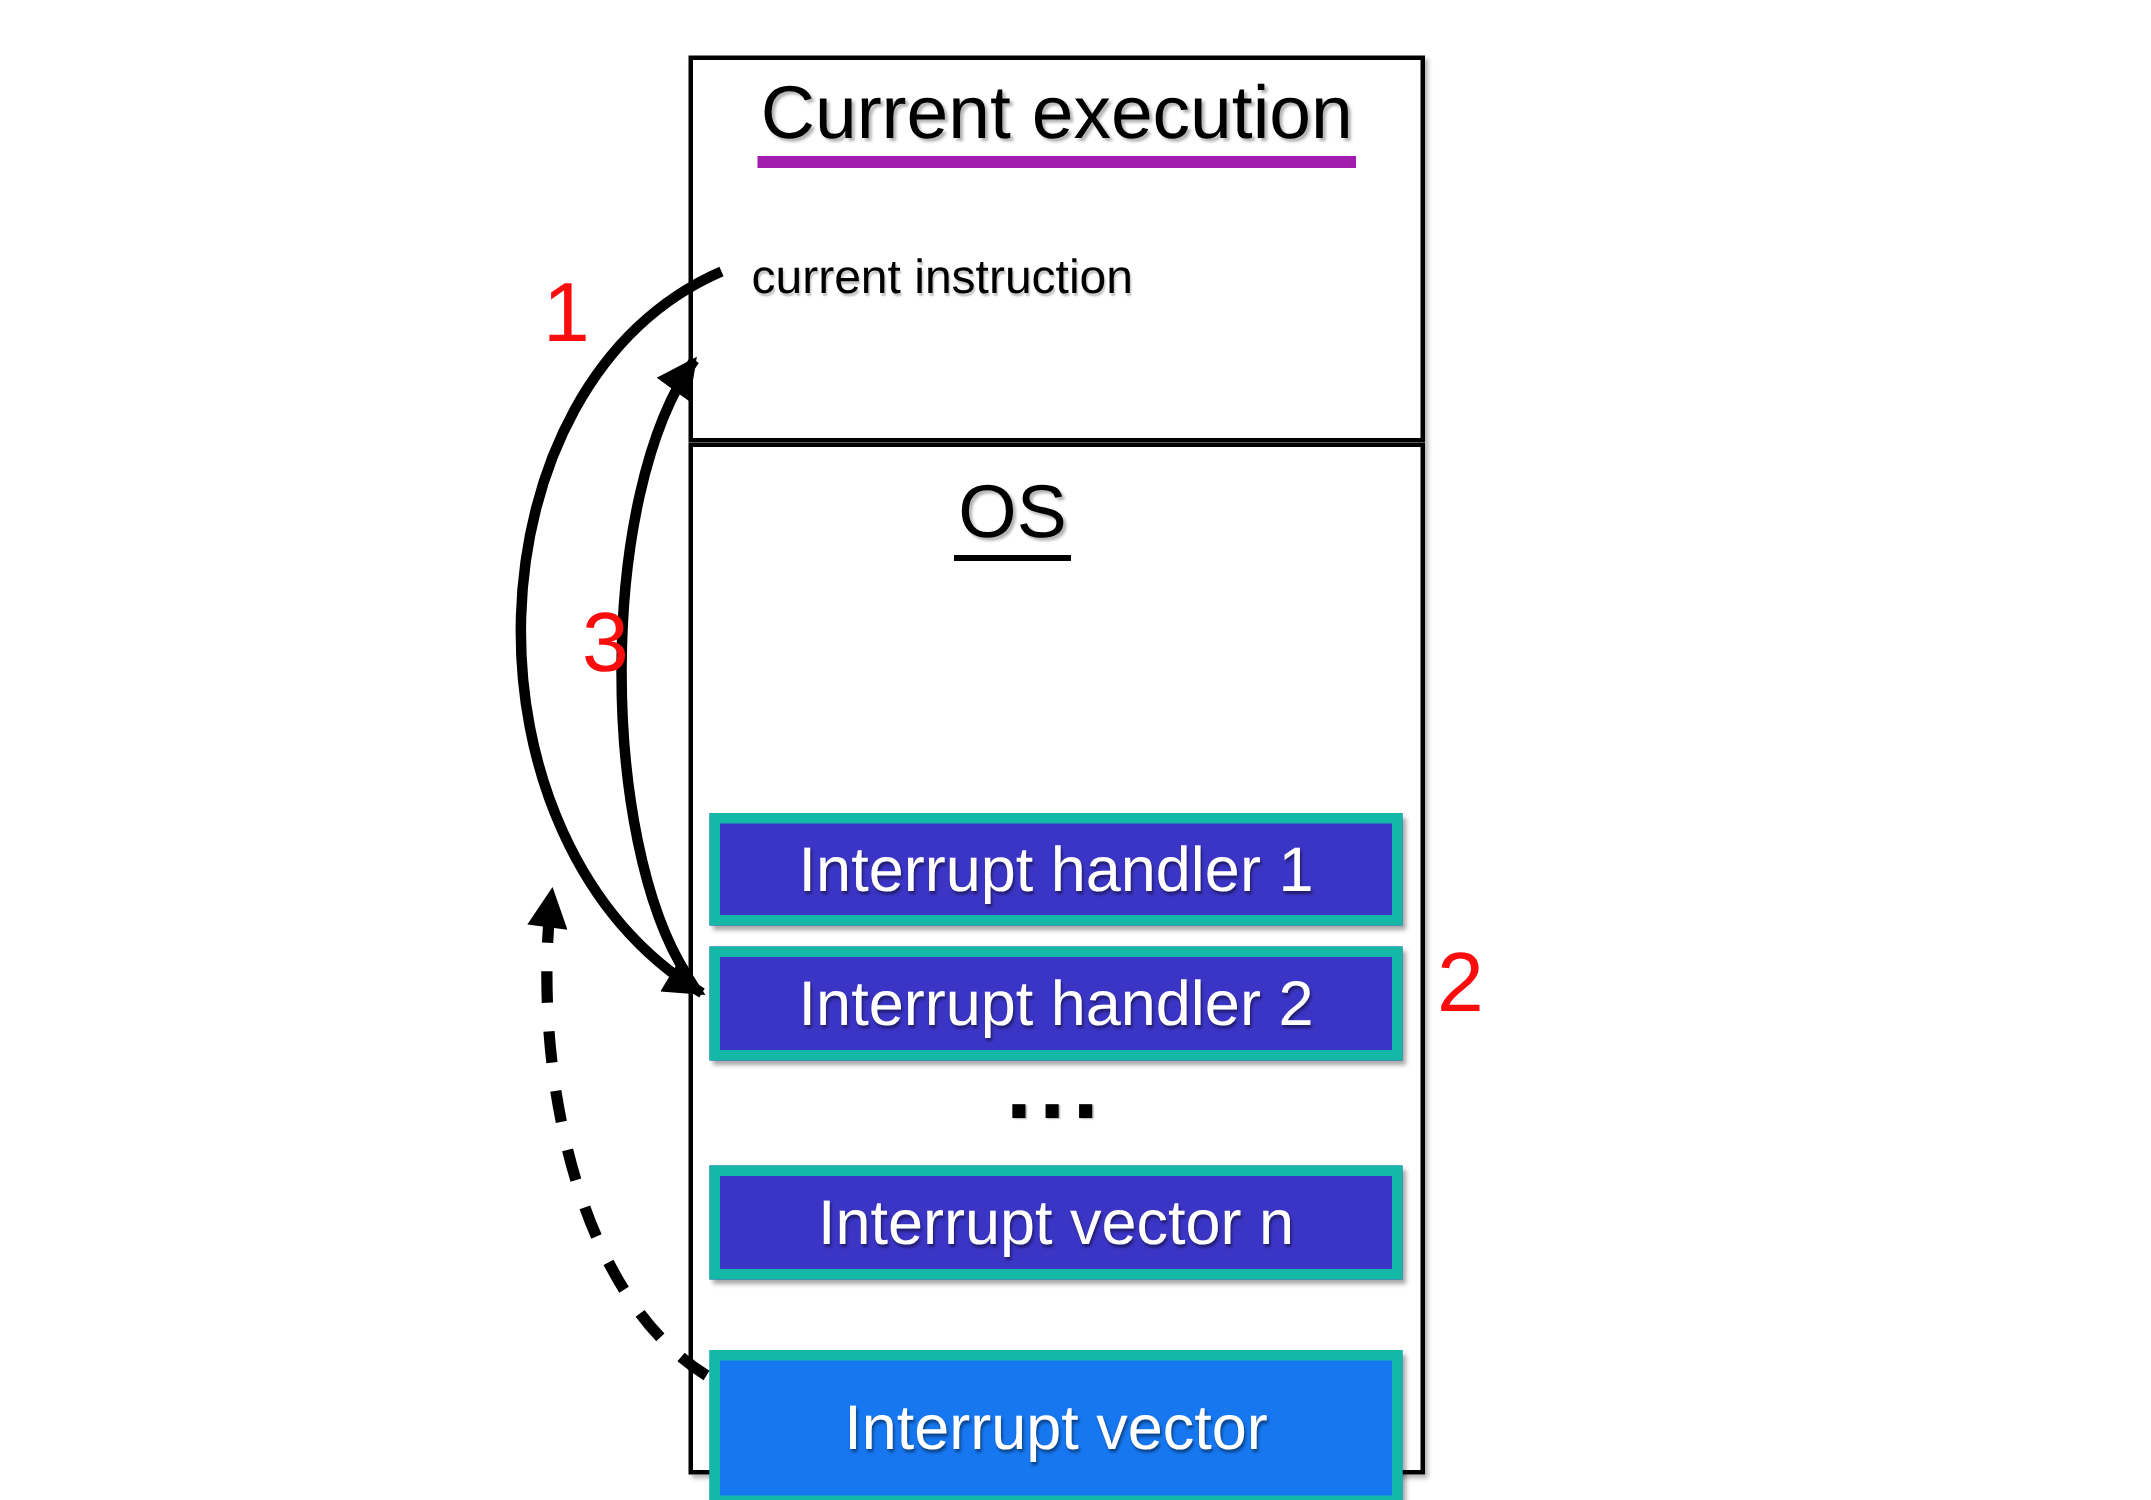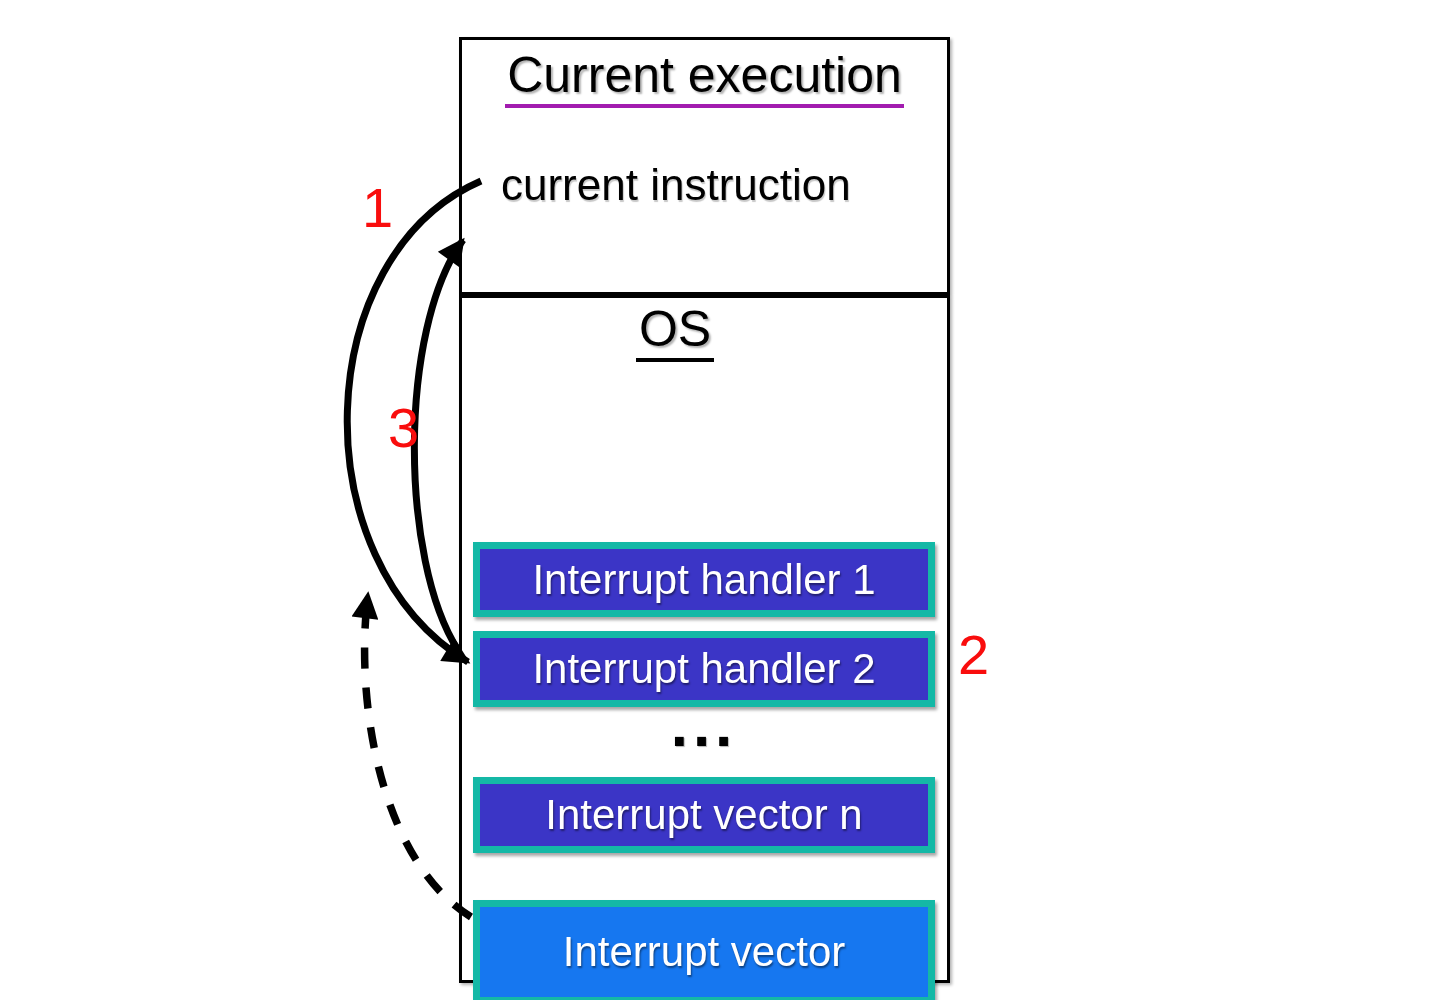--- a/index.html
+++ b/index.html
@@ -24,35 +24,35 @@
   .box-title{
     text-align:center;
     font-size:50px;
     color:#000;
     margin-top:6px;
     text-shadow:2px 2px 2px rgba(0,0,0,0.30);
   }
   .box-title span{
     display:inline-block;
     line-height:1.02;
-    border-bottom:4px solid #a21caf;
+    border-bottom:8px solid #a21caf;
     padding:0 2px 3px 2px;
   }
   .instructions{
     position:absolute;
     left:39px; top:122px;
-    font-size:44px;
+    font-size:32px;
     line-height:45px;
     color:#000;
     text-shadow:1px 2px 1px rgba(0,0,0,0.22);
     white-space:nowrap;
   }
   .os-title-wrap{
     position:absolute;
-    left:459px; top:300px; width:432px;
+    left:459px; top:312px; width:432px;
     text-align:center;
     font-size:50px;
     color:#000;
     text-shadow:2px 2px 2px rgba(0,0,0,0.30);
     z-index:2;
   }
   .os-title-wrap span{
     display:inline-block;
     line-height:1.02;
     border-bottom:4px solid #000;

